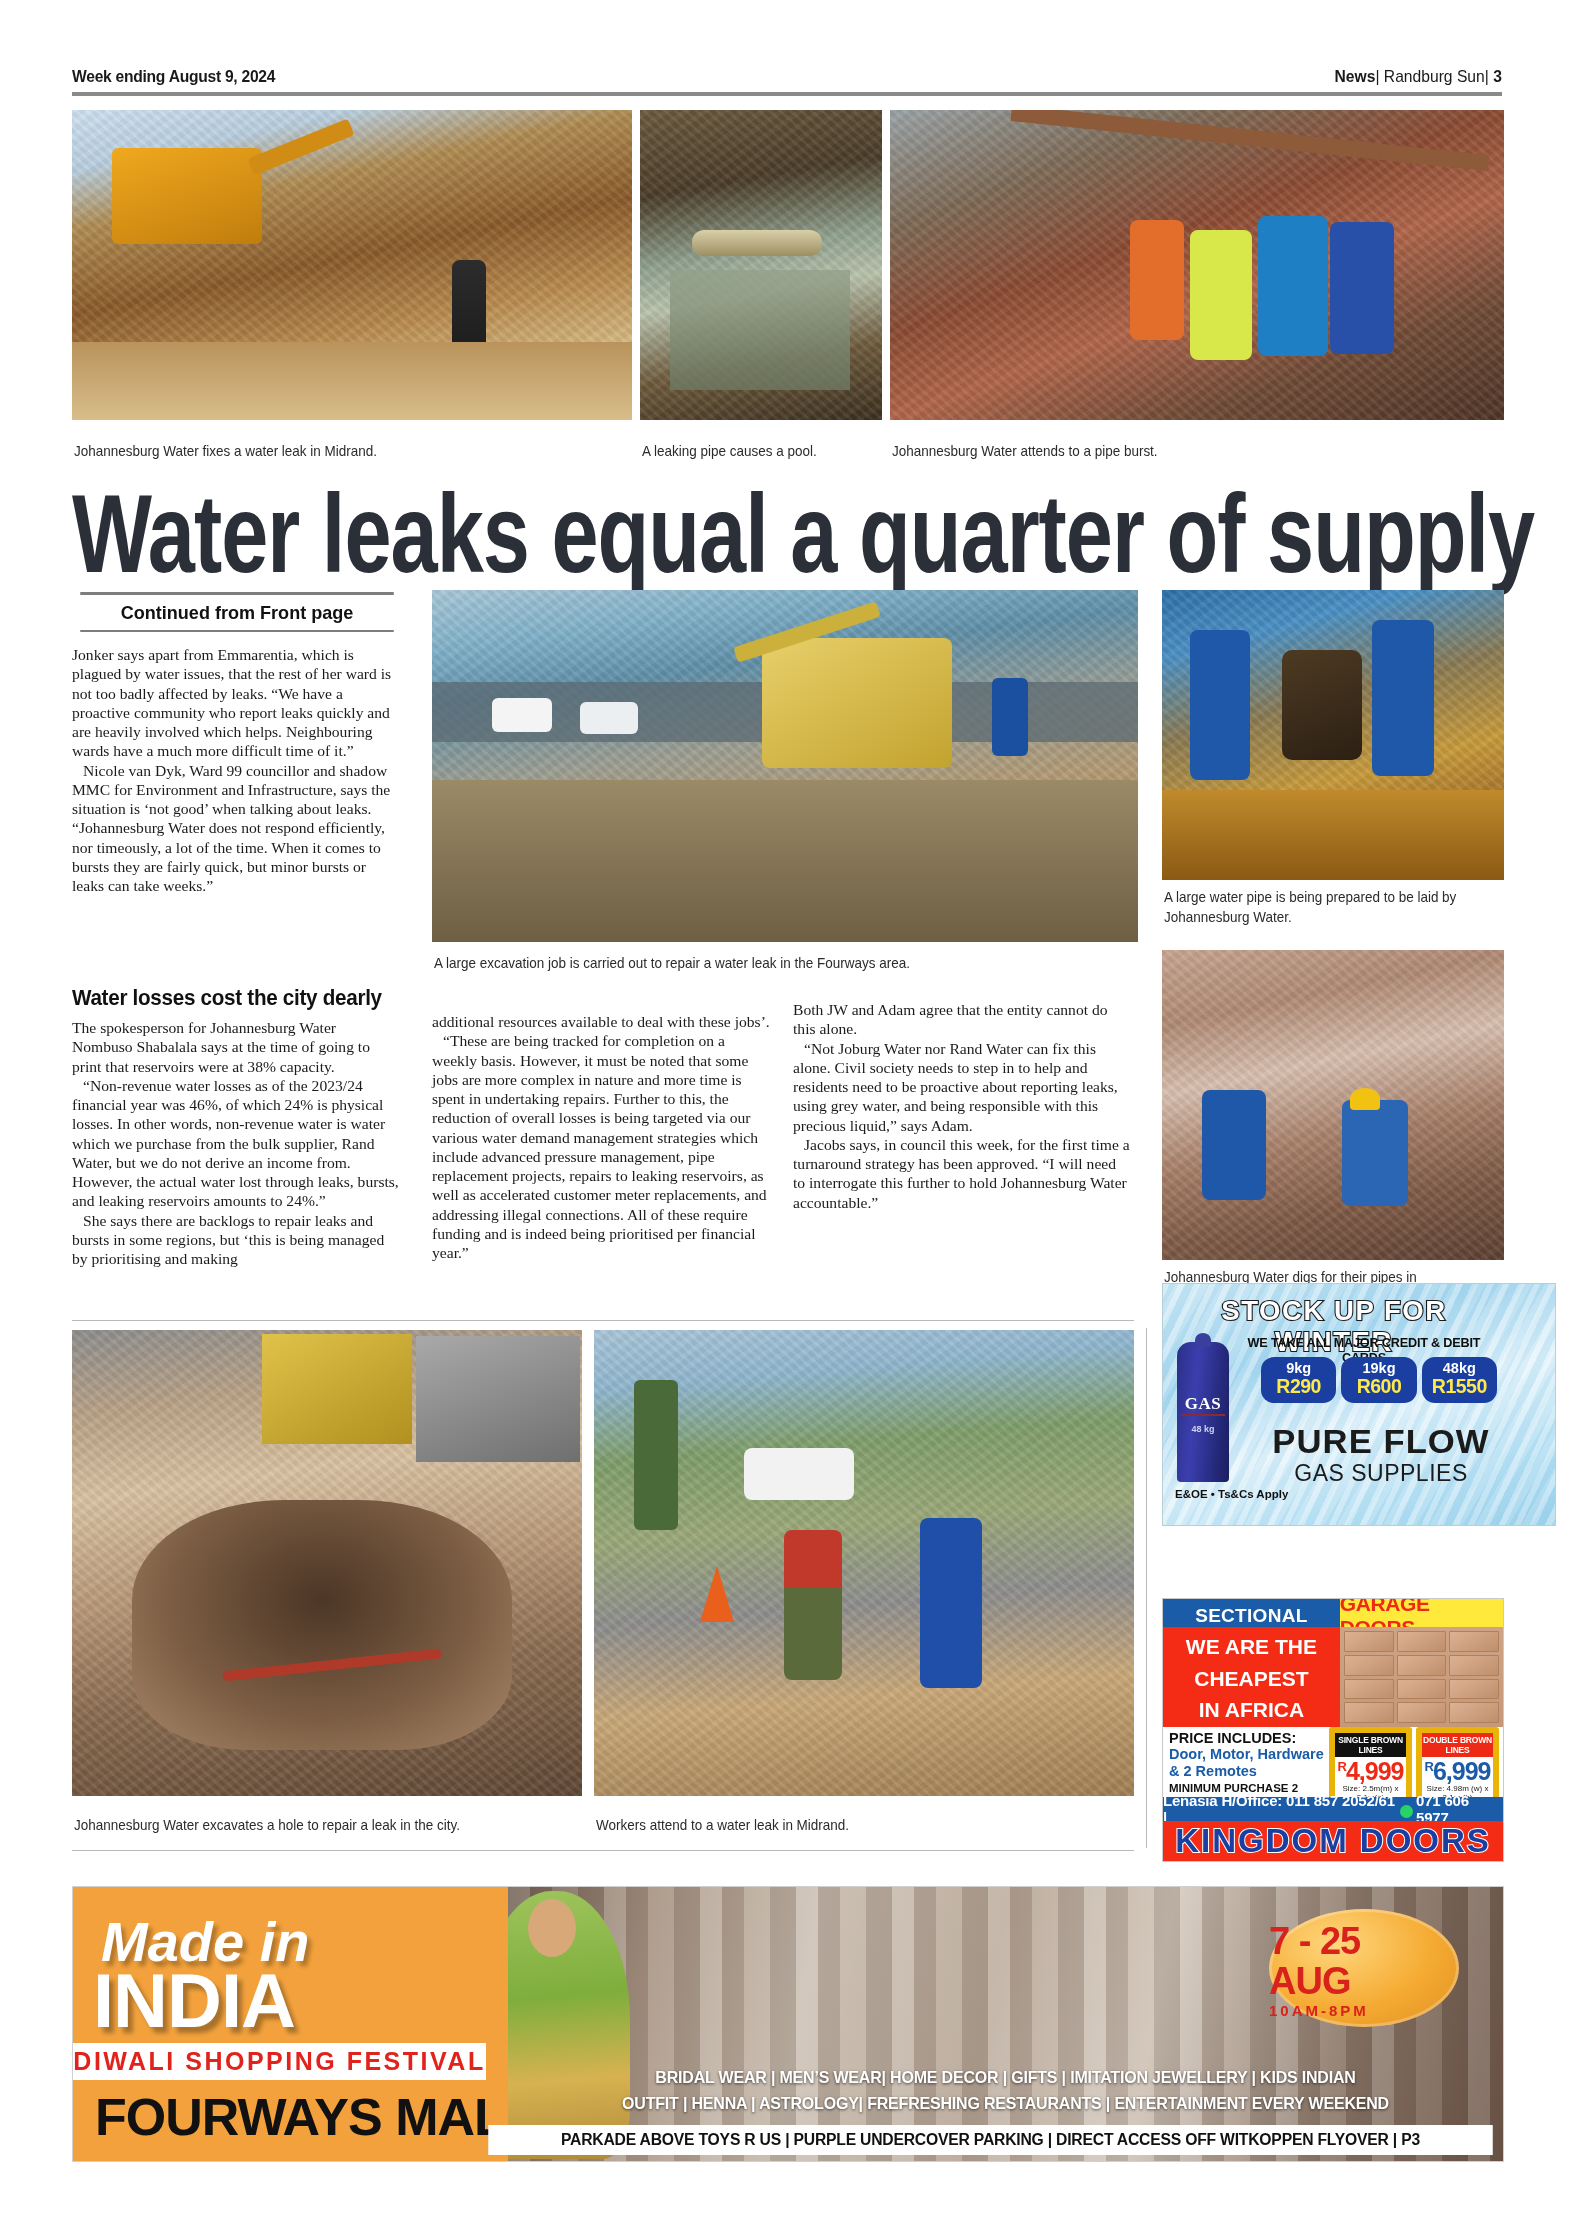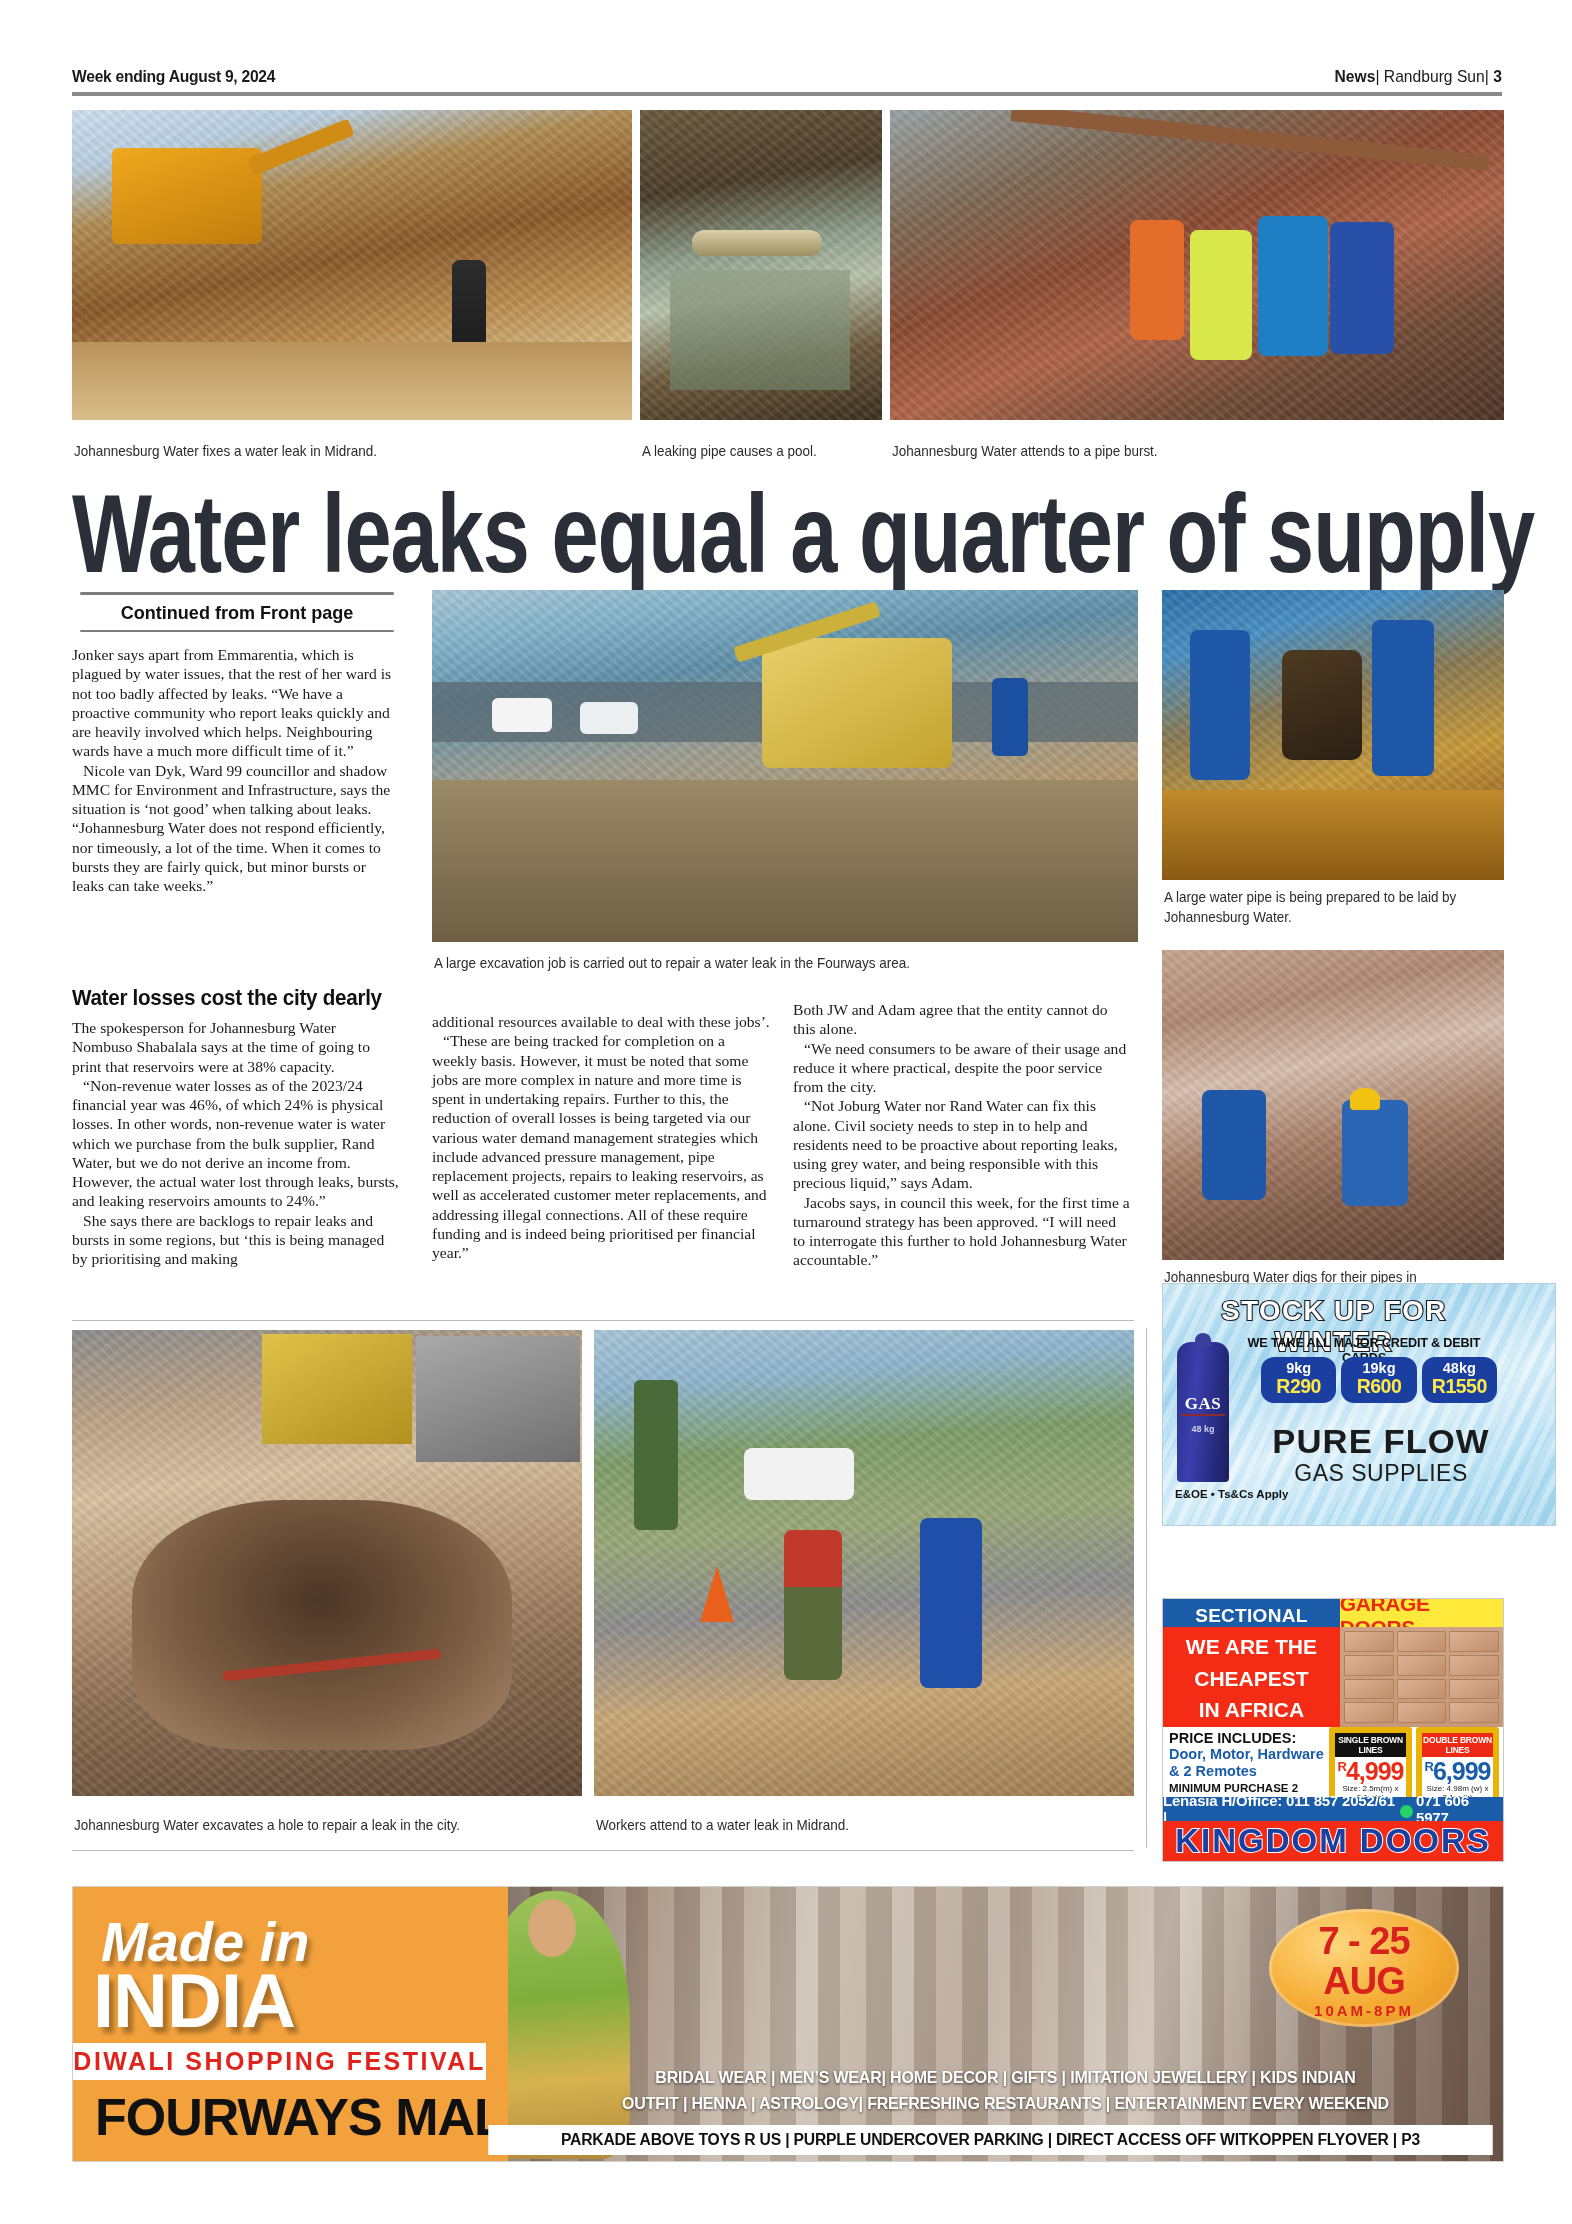--- a/index.html
+++ b/index.html
@@ -283,21 +283,21 @@
     border-radius: 48% 48% 18% 18%;
   }
   .mall-photo .lady .face {
     position:absolute; left:48px; top:8px; width:48px; height:58px; border-radius:50%;
     background:#d9a878;
   }
   .date-badge {
     position:absolute; right:44px; top:22px; width:190px; height:118px; border-radius:50%;
     background: radial-gradient(ellipse at 35% 30%, #ffd77e 0%, #f5ab33 55%, #e08f1f 100%);
     box-shadow: 0 0 0 3px rgba(255,255,255,.25) inset;
-    color:#d8221b; font-family:"Liberation Sans", sans-serif; font-weight:bold; text-align:center;
+    color:#d8221b; font-family:"Liberation Sans", sans-serif; font-weight:bold; text-align:left;
   }
   .date-badge .d1 { font-size:38px; line-height:1.1; padding-top:12px; letter-spacing:-1px;}
   .date-badge .d2 { font-size:38px; line-height:0.95; letter-spacing:-1px;}
   .date-badge .d3 { font-size:15px; letter-spacing:3px; margin-top:3px; }
   .cat-lines {
     position:absolute; left:435px; right:0; top:178px;
     text-align:center; color:#fff;
     font-family:"Liberation Sans", sans-serif; font-weight:bold; font-size:16.5px;
     line-height:1.55; letter-spacing:-.2px;
     text-shadow: 0 1px 3px rgba(0,0,0,.65);
@@ -405,21 +405,20 @@
     <p>She says there are backlogs to repair leaks and bursts in some regions, but ‘this is being managed by prioritising and making</p>
   </div>
 
   <div class="bodycol" style="left:432px; top:1000px; width:338px;margin-top:12px;">
     <p>additional resources available to deal with these jobs’.</p>
     <p>“These are being tracked for completion on a weekly basis. However, it must be noted that some jobs are more complex in nature and more time is spent in undertaking repairs. Further to this, the reduction of overall losses is being targeted via our various water demand management strategies which include advanced pressure management, pipe replacement projects, repairs to leaking reservoirs, as well as accelerated customer meter replacements, and addressing illegal connections. All of these require funding and is indeed being prioritised per financial year.”</p>
   </div>
 
   <div class="bodycol" style="left:793px; top:1000px; width:338px;">
     <p>Both JW and Adam agree that the entity cannot do this alone.</p>
-    <p>“We need consumers to be aware of their usage and reduce it where practical, despite the poor service from the city.</p>
     <p>“Not Joburg Water nor Rand Water can fix this alone. Civil society needs to step in to help and residents need to be proactive about reporting leaks, using grey water, and being responsible with this precious liquid,” says Adam.</p>
     <p>Jacobs says, in council this week, for the first time a turnaround strategy has been approved. “I will need to interrogate this further to hold Johannesburg Water accountable.”</p>
   </div>
 
   <div class="hrule" style="left:72px; top:1320px; width:1062px;"></div>
 
   <div class="photo" style="left:72px; top:1330px; width:510px; height:466px;
               background:linear-gradient(172deg,#8e8e8e 0%,#b8a186 16%,#d9c2a2 32%,#b89878 52%,#8a6c50 72%,#5e4634 100%);">
     <div class="grain"></div>
     <div style="position:absolute;left:190px;top:4px;width:150px;height:110px;background:linear-gradient(150deg,#e0c24a,#b1901f);"></div>

